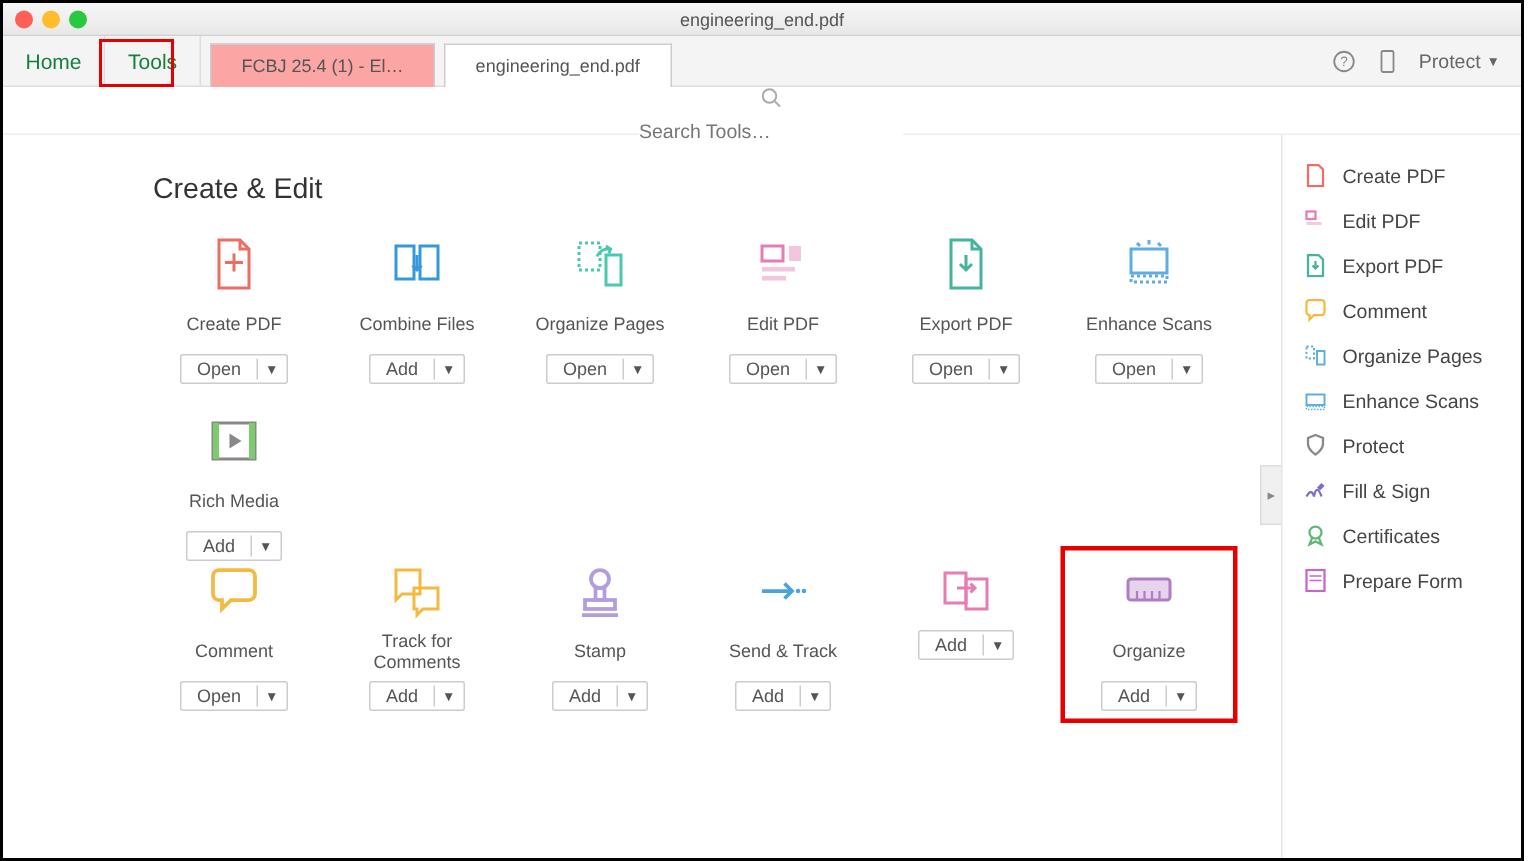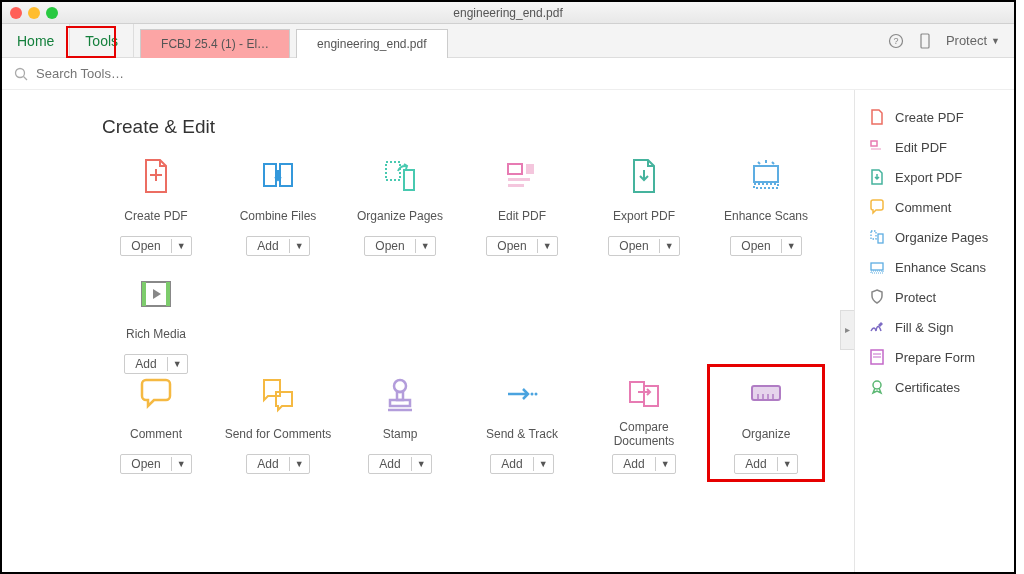--- a/index.html
+++ b/index.html
@@ -13,21 +13,21 @@
 .toolbar { height: 34px; background: #f4f4f4; border-bottom: 1px solid #ddd; display: flex; align-items: stretch; }
 .toolbar .tab { padding: 0 15px; display: flex; align-items: center; font-size: 14px; color: #15803d; cursor: pointer; border-right: 1px solid transparent; }
 .toolbar .tab.home { border-right: 1px solid #ddd; }
 .toolbar .tab.tools { border-right: 1px solid #ddd; }
 .highlight-tools { position: absolute; left: 64px; top: 24px; width: 50px; height: 32px; border: 2px solid #e60000; pointer-events:none; z-index:5;}
 .toolbar .doc-tab { background: #fff; border: 1px solid #ccc; border-bottom: none; margin-top: 5px; height: 29px; border-radius: 0; padding: 0 20px; display: flex; align-items: center; font-size: 12px; color: #555; margin-left: 6px; min-width: 100px; }
 .toolbar .doc-tab.inactive { background: #fca5a5; }
 .toolbar .spacer { flex: 1; }
 .toolbar .right { display: flex; align-items: center; gap: 14px; padding-right: 14px; color: #666; }
 .toolbar .right .user { display: flex; align-items: center; gap: 4px; cursor: pointer; }
-.searchbar { height: 32px; border-bottom: 1px solid #eee; display: flex; align-items: center; padding-left: 12px; gap: 8px; color: #aaa; }
+.searchbar { height: 32px; border-bottom: 1px solid #eee; display: flex; align-items: center; padding-left: 12px; gap: 8px; color: #aaa; flex-direction: column; }
 .searchbar input { border: none; outline: none; font-size: 13px; flex:1; }
 .layout { display: flex; height: calc(100% - 22px - 34px - 32px); }
 .main { flex: 1; overflow-y: auto; padding: 14px 30px 30px 100px; position: relative; }
 .main h2 { font-weight: 400; font-size: 19px; color: #333; margin: 12px 0 18px; }
 .grid { display: flex; flex-wrap: wrap; gap: 18px 14px; }
 .tool { width: 108px; display: flex; flex-direction: column; align-items: center; text-align: center; }
 .tool .icon { width: 48px; height: 40px; display: flex; align-items: center; justify-content: center; }
 .tool .label { font-size: 12px; color: #555; margin-top: 6px; min-height: 28px; display:flex; align-items:center; justify-content:center;}
 .tool .btn { margin-top: 6px; border: 1px solid #ccc; background: #fff; font-size: 12px; color: #555; display: flex; align-items: center; border-radius: 2px; cursor: pointer; }
 .tool .btn .txt { padding: 2px 10px; }
@@ -212,21 +212,21 @@
               <span class="caret">▼</span>
             </div>
           </div>
           <div class="tool">
             <div class="icon">
               <svg width="40" height="40" viewBox="0 0 40 40">
                 <path d="M6 6h16v16H10l-4 4z" fill="none" stroke="#f5b942" stroke-width="2"></path>
                 <path d="M18 18h16v14H24l-4 4V32h-2z" fill="none" stroke="#f5b942" stroke-width="2"></path>
               </svg>
             </div>
-            <div class="label">Send for Comments</div>
+            <div class="label">Track for Comments</div>
             <div class="btn">
               <span class="txt">Add</span>
               <span class="caret">▼</span>
             </div>
           </div>
           <div class="tool">
             <div class="icon">
               <svg width="40" height="40" viewBox="0 0 40 40">
                 <circle cx="20" cy="12" r="6" fill="none" stroke="#b39ddb" stroke-width="2.5"></circle>
                 <rect x="17" y="18" width="6" height="8" fill="none" stroke="#b39ddb" stroke-width="2.5"></rect>
@@ -255,21 +255,20 @@
             </div>
           </div>
           <div class="tool">
             <div class="icon">
               <svg width="40" height="40" viewBox="0 0 40 40">
                 <rect x="6" y="8" width="14" height="20" fill="none" stroke="#e77bb3" stroke-width="2"></rect>
                 <rect x="20" y="12" width="14" height="20" fill="none" stroke="#e77bb3" stroke-width="2"></rect>
                 <path d="M14 18h12m-3-3l3 3-3 3" fill="none" stroke="#e77bb3" stroke-width="2"></path>
               </svg>
             </div>
-            <div class="label">Compare Documents</div>
             <div class="btn">
               <span class="txt">Add</span>
               <span class="caret">▼</span>
             </div>
           </div>
           <div class="tool">
             <div class="icon">
               <svg width="40" height="40" viewBox="0 0 40 40">
                 <rect x="6" y="12" width="28" height="14" rx="2" fill="#e6d4ec" stroke="#b07cc4" stroke-width="2"></rect>
                 <line x1="12" y1="20" x2="12" y2="26" stroke="#b07cc4" stroke-width="1.5"></line>
@@ -353,32 +352,32 @@
             <svg width="16" height="16" viewBox="0 0 16 16">
               <path d="M2 12c2-4 4-4 5 0 1-6 3-6 5 0" fill="none" stroke="#7d6bc4" stroke-width="1.5"></path>
               <path d="M12 3l2 2-3 3-2-2z" fill="#7d6bc4"></path>
             </svg>
           </span>
           <span>Fill &amp; Sign</span>
         </div>
         <div class="item">
           <span class="sicon">
             <svg width="16" height="16" viewBox="0 0 16 16">
+              <circle cx="8" cy="6" r="4" fill="none" stroke="#5cb874" stroke-width="1.5"></circle>
+              <path d="M6 9l-2 5 4-2 4 2-2-5" fill="none" stroke="#5cb874" stroke-width="1.5"></path>
+            </svg>
+          </span>
+          <span>Certificates</span>
+        </div>
+        <div class="item">
+          <span class="sicon">
+            <svg width="16" height="16" viewBox="0 0 16 16">
               <rect x="2" y="1" width="12" height="14" fill="none" stroke="#c368c9" stroke-width="1.5"></rect>
               <line x1="4" y1="5" x2="12" y2="5" stroke="#c368c9"></line>
               <line x1="4" y1="8" x2="12" y2="8" stroke="#c368c9"></line>
             </svg>
           </span>
           <span>Prepare Form</span>
-        </div>
-        <div class="item">
-          <span class="sicon">
-            <svg width="16" height="16" viewBox="0 0 16 16">
-              <circle cx="8" cy="6" r="4" fill="none" stroke="#5cb874" stroke-width="1.5"></circle>
-              <path d="M6 9l-2 5 4-2 4 2-2-5" fill="none" stroke="#5cb874" stroke-width="1.5"></path>
-            </svg>
-          </span>
-          <span>Certificates</span>
         </div>
       </div>
     <div class="collapse">▸</div>
   </div>
 </div>
 
 </body></html>

